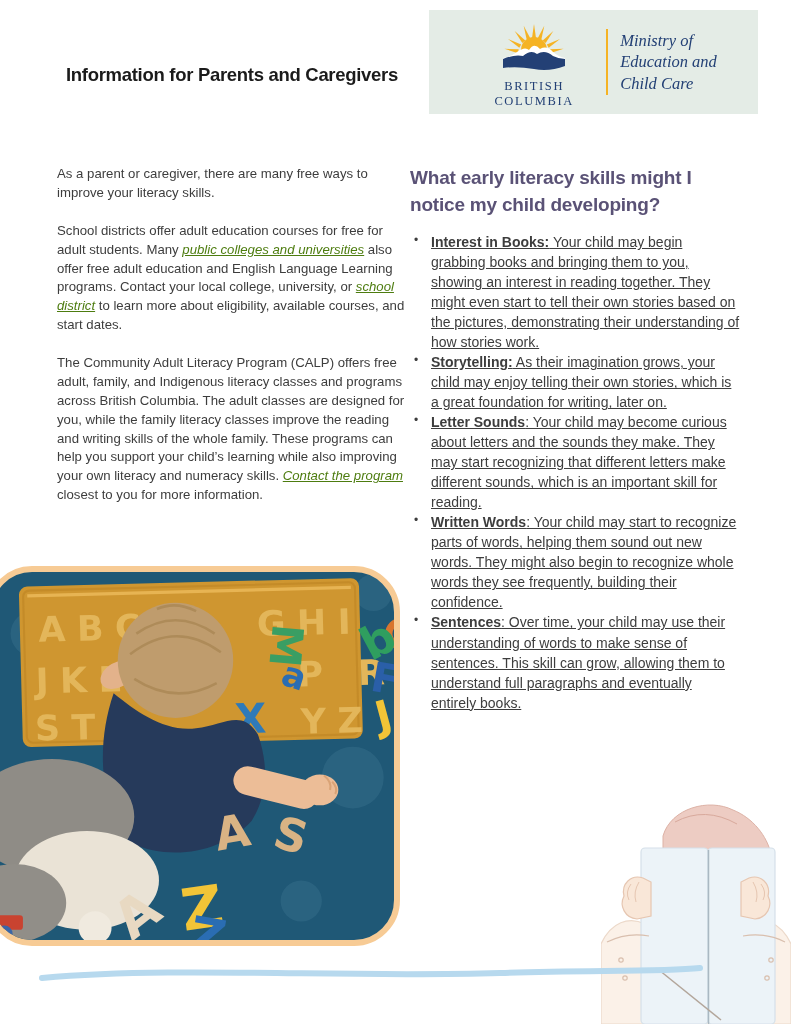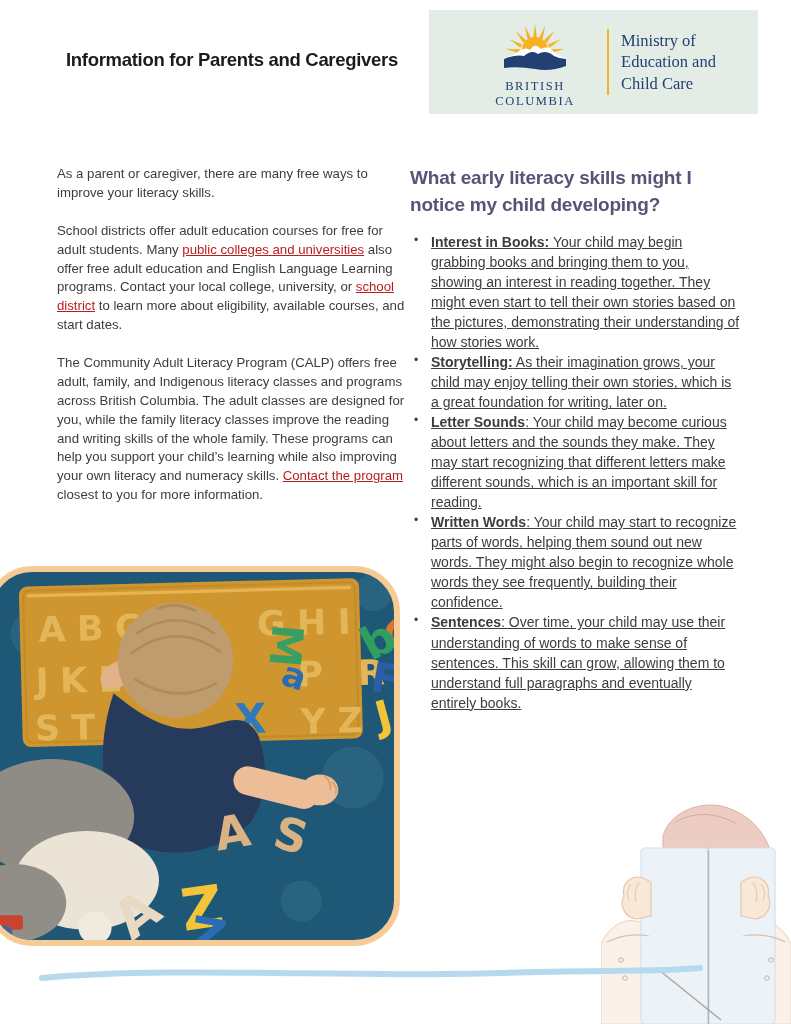--- a/index.html
+++ b/index.html
@@ -6,52 +6,52 @@
   body{
     width:791px;height:1024px;position:relative;overflow:hidden;
     background:#ffffff;
     font-family:"Liberation Sans","DejaVu Sans",sans-serif;
     color:#3d3d3d;
   }
   .page{position:absolute;inset:0;}
 
   
   .doc-title{
-    position:absolute;left:66px;top:49px;margin:0;
+    position:absolute;left:66px;top:64px;margin:0;
     font-size:18.5px;font-weight:700;color:#1b1b1b;letter-spacing:-0.3px;
   }
   .logo-block{
     position:absolute;left:429px;top:10px;width:329px;height:104px;
     background:#e4ece6;display:flex;align-items:center;justify-content:center;
   }
   .logo-mark{display:flex;flex-direction:column;align-items:center;width:128px;}
   .logo-org{
     font-family:"Liberation Serif","DejaVu Serif",serif;
     color:#234075;font-size:12.5px;letter-spacing:1.6px;line-height:1.18;
     text-align:center;margin-top:7px;
   }
   .logo-org span{display:block;}
   .logo-divider{width:2px;height:66px;background:#f5b324;margin:0 12px 0 8px;}
   .ministry{
     font-family:"Liberation Serif","DejaVu Serif",serif;
-    color:#234075;font-size:16.5px;line-height:1.3;
+    color:#234075;font-size:16.5px;line-height:1.3;font-style:italic;
   }
   .ministry span{display:block;}
 
   
   .col{position:absolute;top:165px;}
   .col-left{left:57px;width:352px;}
   .col-right{left:410px;width:330px;}
   .col h2{
     margin:0 0 14px 0;font-size:19px;font-weight:700;color:#5a5276;
     line-height:1.4;letter-spacing:-0.2px;
   }
   .col-right h2{max-width:285px;}
   .col p{margin:0 0 19px 0;font-size:13.2px;line-height:1.43;}
-  a.doclink{color:#b91c1c;text-decoration:underline;cursor:pointer;}
+  a.doclink{color:#4d7c0f;text-decoration:underline;cursor:pointer;font-style:italic;}
 
   ul.bullets{list-style:none;margin:0;padding:0;font-size:14px;line-height:1.43;text-decoration:underline;}
   ul.bullets li{position:relative;padding-left:21px;margin:0;}
   ul.bullets li::before{
     content:"\2022";position:absolute;left:4px;top:0;color:#3d3d3d;font-size:12px;
   }
   ul.bullets .b{font-weight:700;}
 
   
   .photo{

